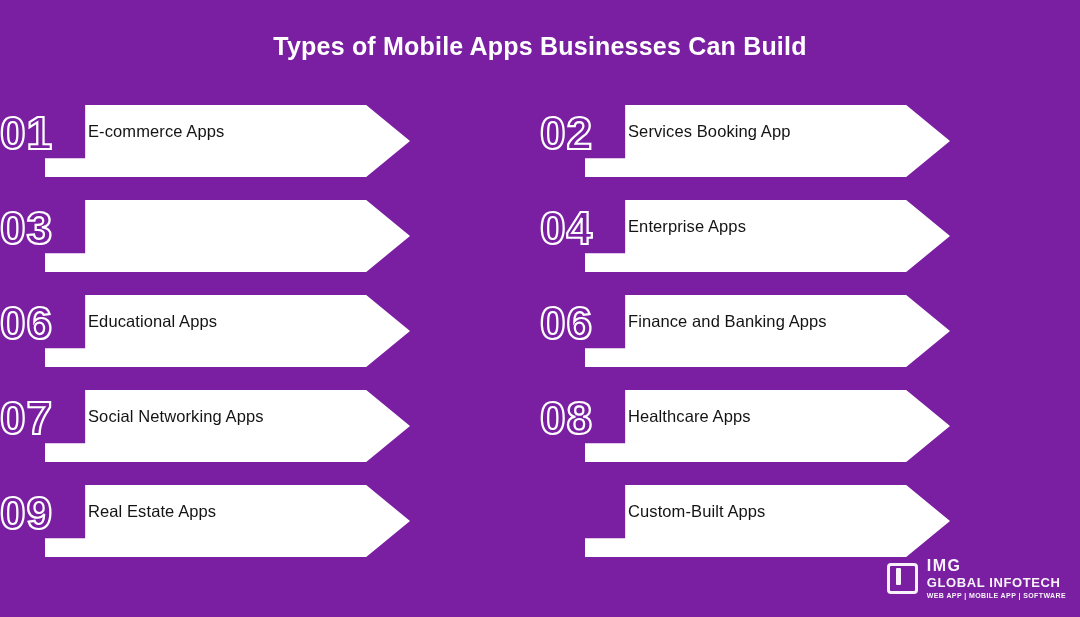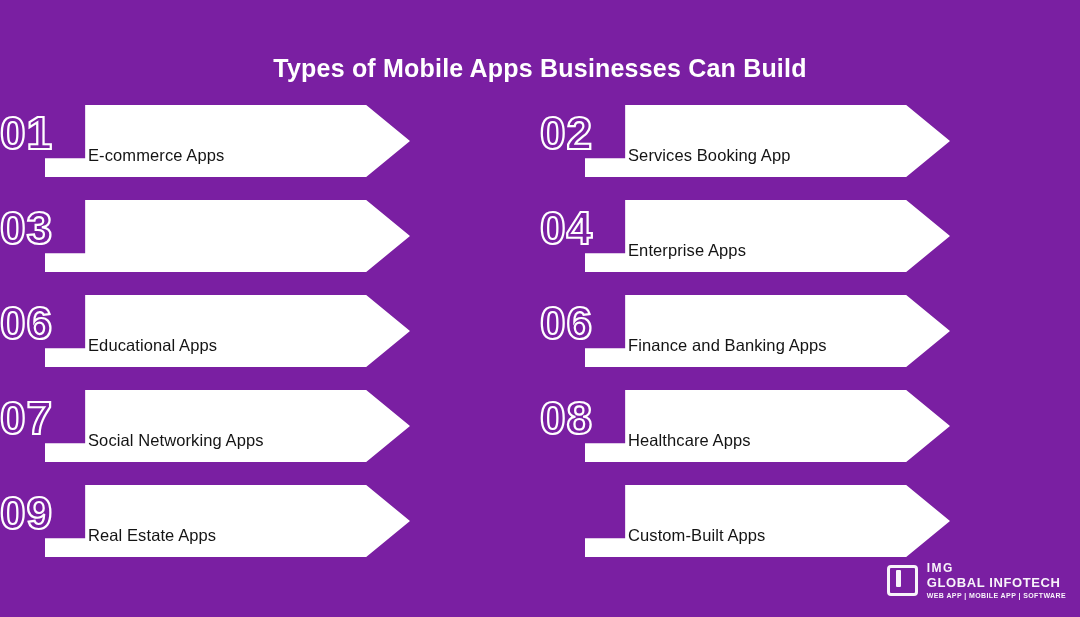--- a/index.html
+++ b/index.html
@@ -15,21 +15,21 @@
     position:relative;
   }
 
   
   .title {
     text-align:center;
     color:#FFFFFF;
     font-size:25px;
     font-weight:bold;
     letter-spacing:0.2px;
-    padding-top:54px;
+    padding-top:32px;
   }
 
   
   .grid {
     position:absolute;
     top:96px;
     left:0;
     width:1080px;
     display:grid;
     grid-template-columns:1fr 1fr;
@@ -78,21 +78,21 @@
   }
 
   .banner-label {
     position:absolute;
     left:88px;
     top:0;
     height:72px;
     width:250px;
     display:flex;
     flex-direction:column;
-    justify-content:flex-end;
+    justify-content:center;
     color:#141414;
     font-size:16.5px;
     font-weight:500;
     line-height:1.45;
     letter-spacing:0.1px;
   }
 
   
   .num {
     position:absolute;
@@ -133,21 +133,21 @@
     content:"";
     position:absolute;
     left:6px; top:2px;
     width:5px; height:17px;
     background:#FFFFFF;
     border-radius:1px;
   }
   .logo-text { line-height:1; }
   .logo-img {
     color:#FFFFFF;
-    font-size:12px;
+    font-size:16px;
     font-weight:bold;
     letter-spacing:1.5px;
     display:block;
   }
   .logo-global {
     color:#FFFFFF;
     font-size:13px;
     font-weight:bold;
     letter-spacing:0.6px;
     display:block;

